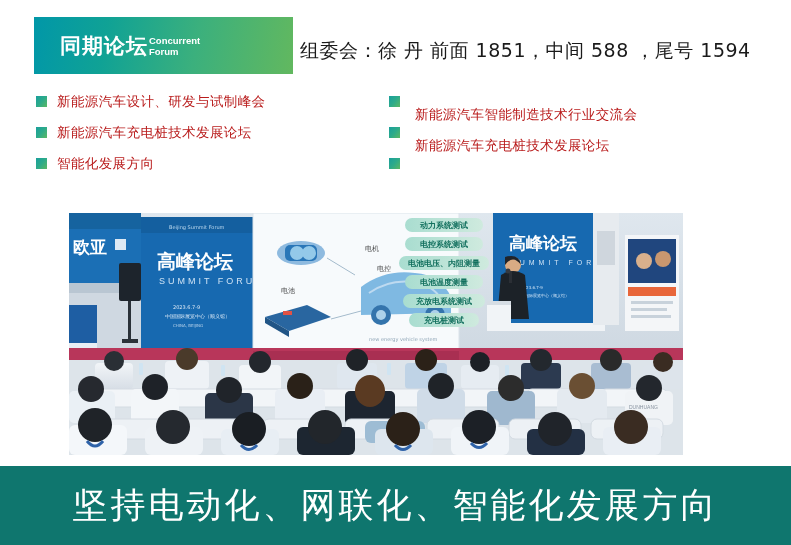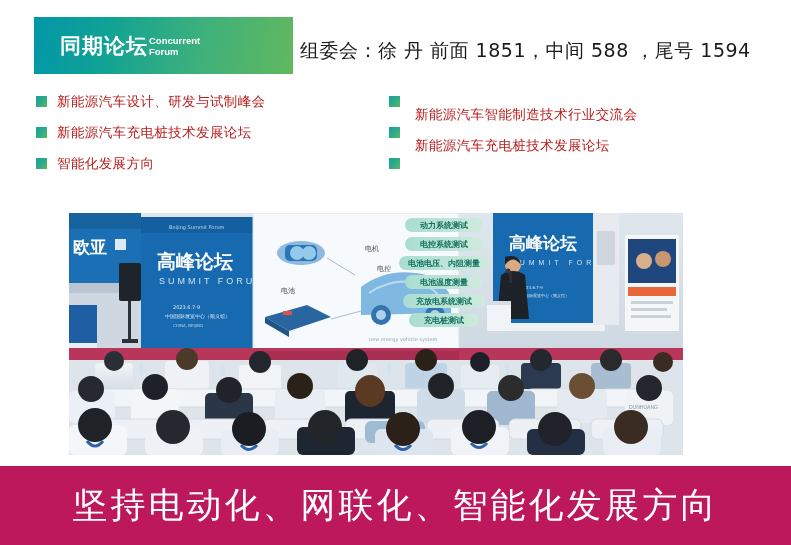--- a/index.html
+++ b/index.html
@@ -99,21 +99,21 @@
   }
   #photo-svg { display: block; width: 100%; height: 100%; }
 
   
   #bottom-banner {
     position: absolute;
     left: 0;
     top: 466px;
     width: 791px;
     height: 79px;
-    background: #be185d;
+    background: #0f766e;
     display: flex;
     align-items: center;
     justify-content: center;
   }
   #bottom-slogan {
     color: #ffffff;
     font-size: 35px;
     letter-spacing: 3px;
     font-family: "DejaVu Serif", "Liberation Serif", serif;
     white-space: nowrap;

